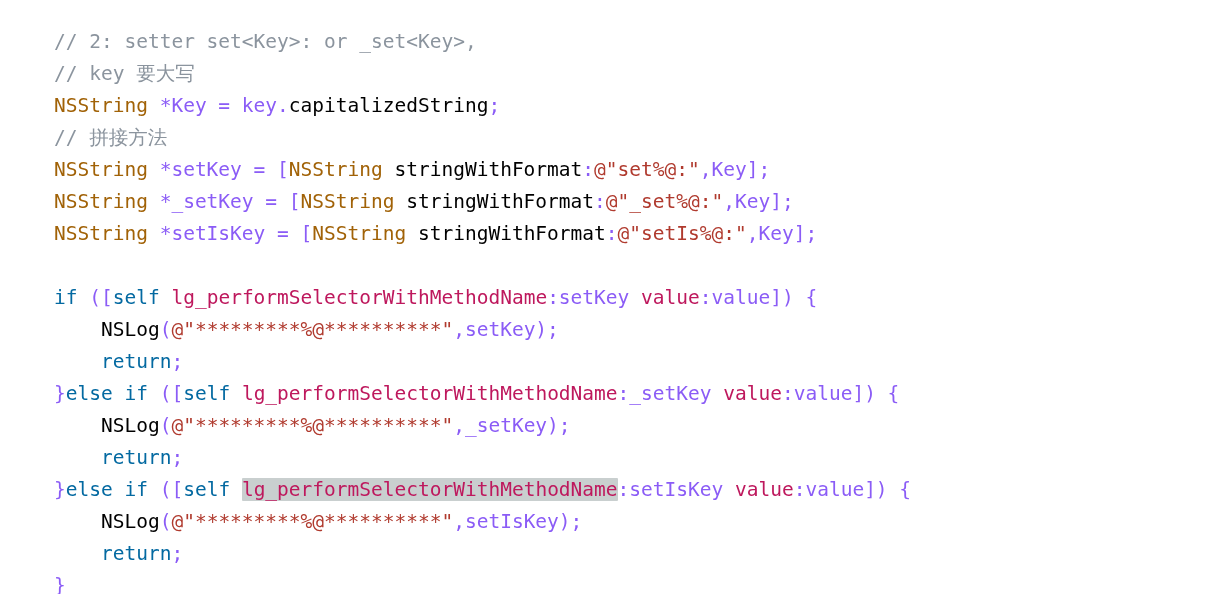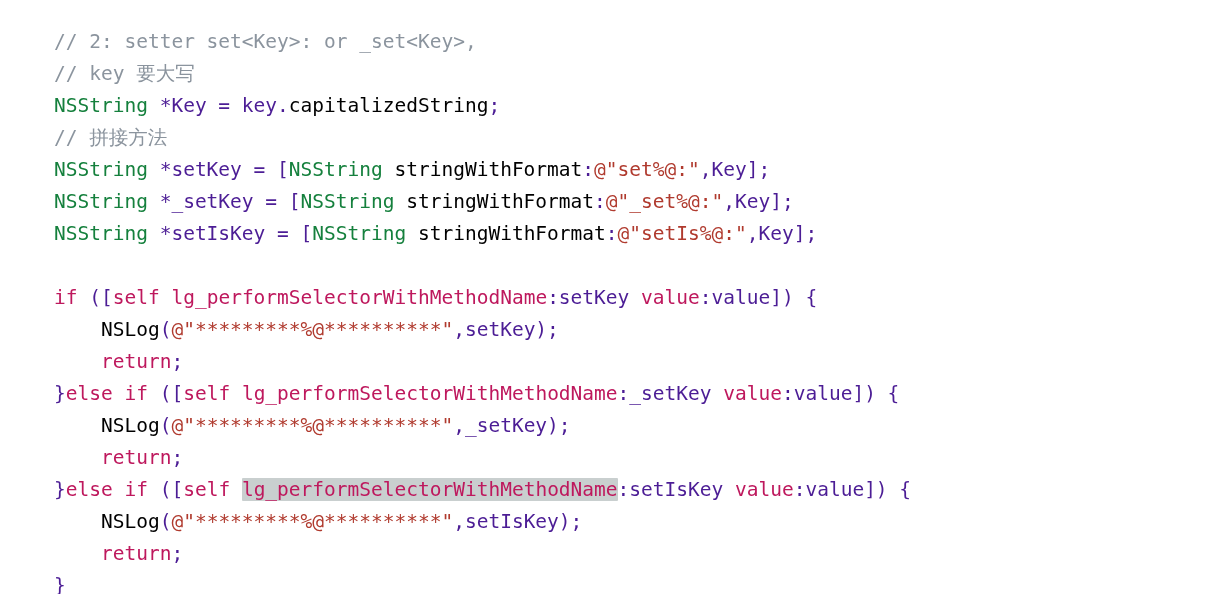--- a/index.html
+++ b/index.html
@@ -23,24 +23,24 @@
     -webkit-font-smoothing: antialiased;
   }
   .line {
     height: 32px;
     white-space: pre;
   }
   .line.blank { height: 32px; }
 
   
   .c-comment  { color: #8b949e; }
-  .c-type     { color: #15803d; }
-  .c-plain    { color: #4c1d95; }
+  .c-type     { color: #a16207; }
+  .c-plain    { color: #8b5cf6; }
   .c-string   { color: #b03a2e; }
-  .c-keyword  { color: #be185d; }
+  .c-keyword  { color: #0369a1; }
   .c-selector { color: #be185d; }
 
   .sel-highlight {
     background: #c9cfcf;
     border-radius: 1px;
   }
 </style>
 </head>
 <body>
 

